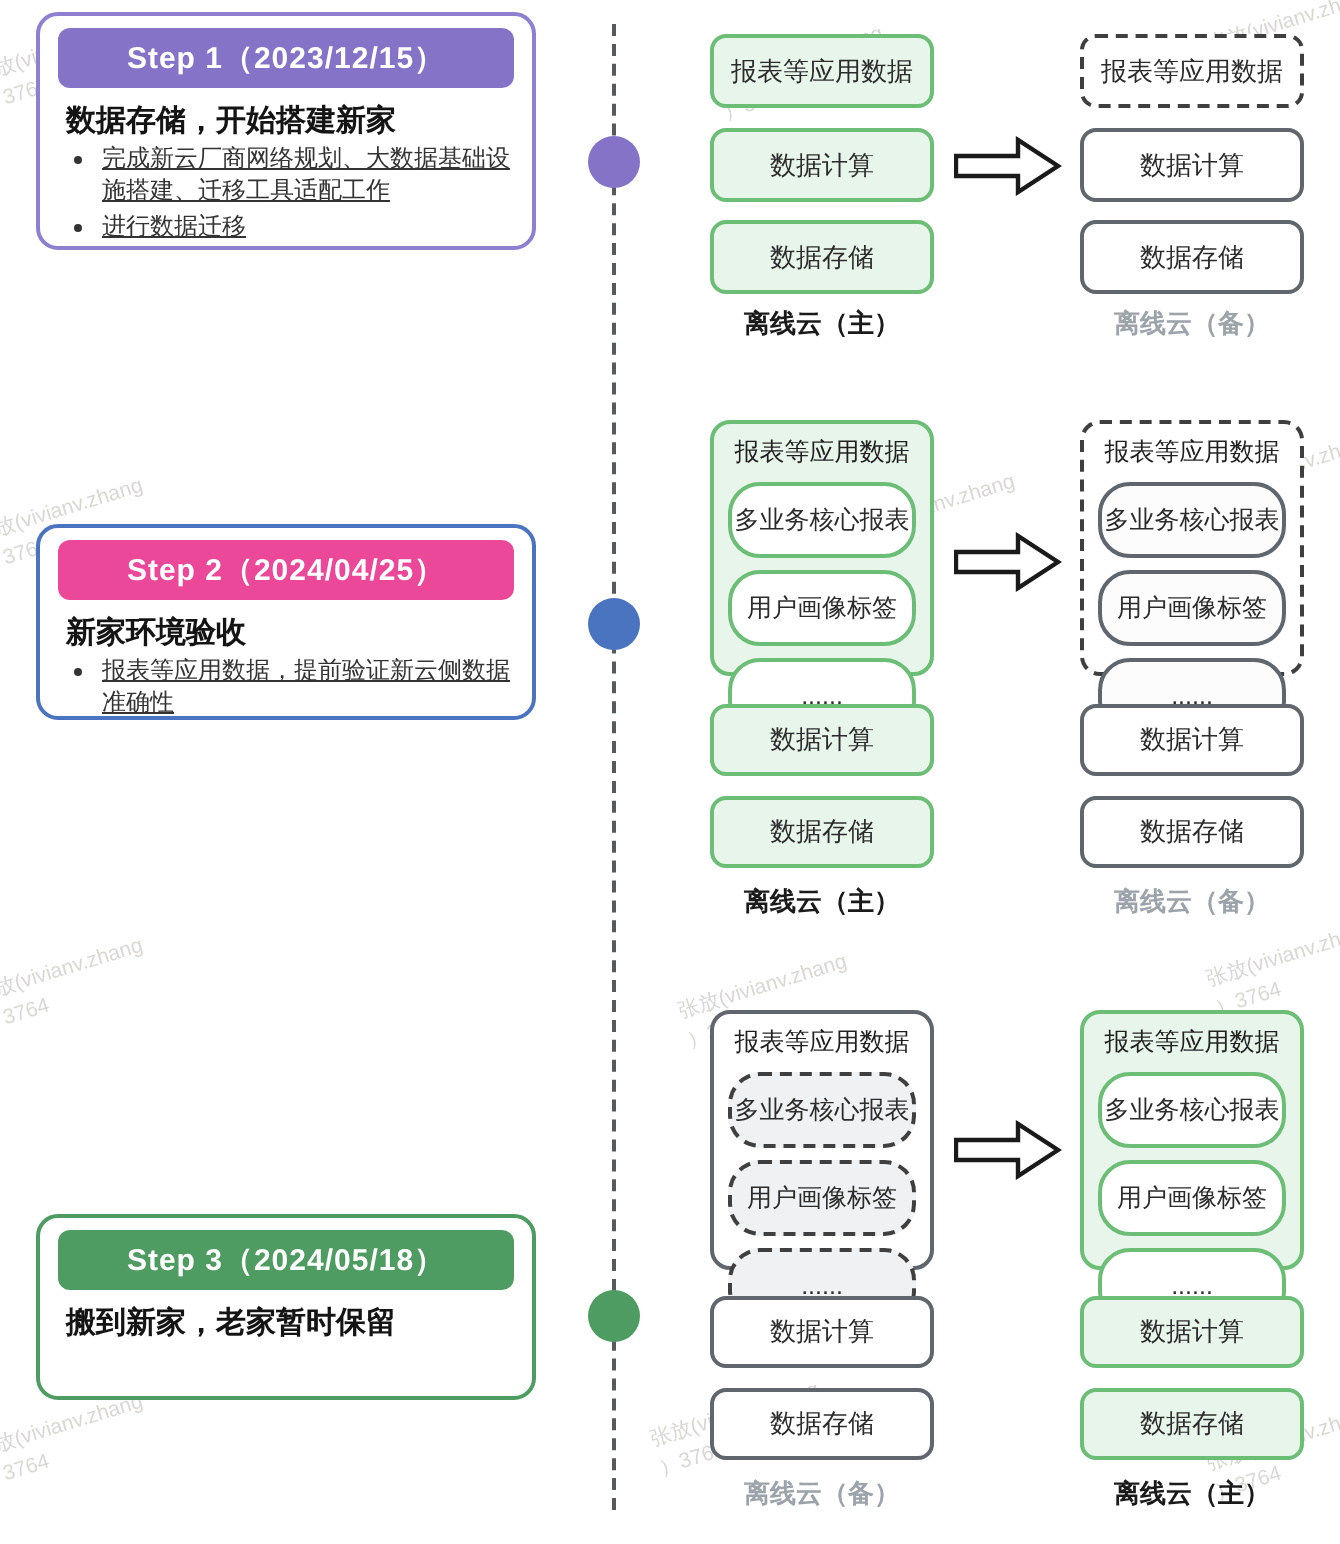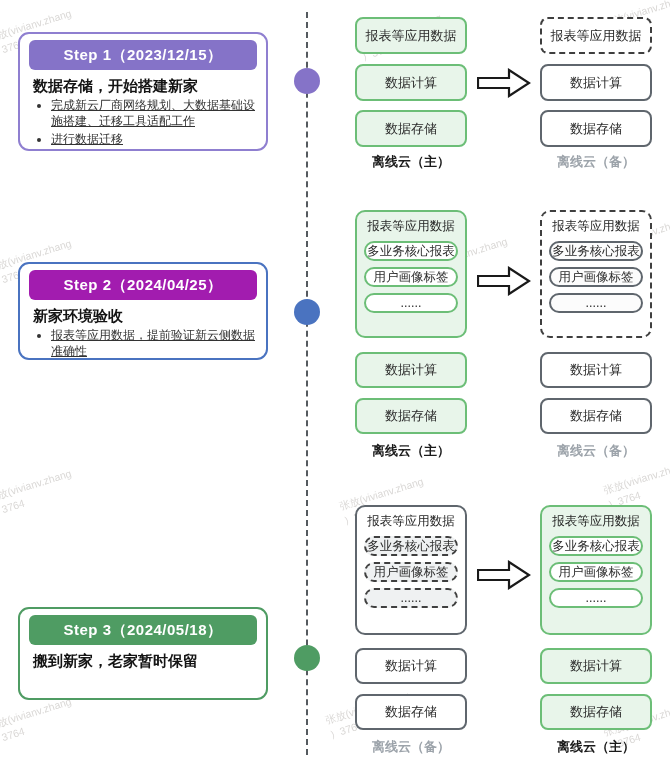--- a/index.html
+++ b/index.html
@@ -26,29 +26,29 @@
     position:absolute;left:294px;width:26px;height:26px;border-radius:50%;z-index:2;
   }
   .dot-purple{background:#8573C8;top:68px;}
   .dot-blue{background:#4A73C0;top:299px;}
   .dot-green{background:#4F9C63;top:645px;}
   
   .card{
     position:absolute;left:18px;width:250px;background:#fff;
     border-radius:11px;box-sizing:border-box;padding:6px 9px 6px;z-index:2;
   }
-  .card1{top:32px;height:119px;border:2.5px solid #8F7FD0;}
+  .card1{top:6px;height:119px;border:2.5px solid #8F7FD0;}
   .card2{top:262px;height:98px;border:2.5px solid #4A73C0;}
   .card3{top:607px;height:93px;border:2.5px solid #4F9C63;}
   .card-header{
     height:30px;border-radius:6px;color:#fff;font-weight:bold;font-size:15px;
     display:flex;align-items:center;justify-content:center;letter-spacing:0.5px;
   }
   .h-purple{background:#8573C8;}
-  .h-blue{background:#a21caf;}
+  .h-blue{background:#ec4899;}
   .h-green{background:#4F9C63;}
   .card-heading{font-size:15px;font-weight:bold;color:#141414;margin:7px 0 2px 4px;}
   .card ul{margin:1px 0 0;padding-left:22px;font-size:12px;color:#333;line-height:1.32;text-decoration:underline;}
   .card li{margin:0 0 2px;}
   
   .box{
     position:absolute;width:112px;height:37px;border-radius:8px;background:#fff;
     display:flex;align-items:center;justify-content:center;
     font-size:13px;color:#2b2b2b;box-sizing:border-box;z-index:2;
   }
@@ -62,21 +62,21 @@
   .cloudlabel.backup{color:#9CA3AA;font-family:Liberation Mono, monospace;}
   .cbox{
     position:absolute;width:112px;border-radius:10px;box-sizing:border-box;
     background:#fff;padding-top:4px;z-index:2;
   }
   .cbox.green{background:#E8F5EA;border:2px solid #6CBE77;}
   .cbox.dash{border:2px dashed #3F3F3F;}
   .cbox.gray{border:2px solid #5F666D;}
   .ctitle{text-align:center;font-size:12.5px;color:#1f1f1f;margin:2px 0 1px;}
   .pill{
-    width:94px;height:20px;margin:6px auto 0;border-radius:16px;background:#fff;
+    width:94px;height:38px;margin:6px auto 0;border-radius:16px;background:#fff;
     display:flex;align-items:center;justify-content:center;font-size:12.5px;
     color:#2b2b2b;box-sizing:border-box;
   }
   .pill.green{border:2px solid #6CBE77;}
   .pill.gray{border:2px solid #5F666D;background:#FCFCFC;}
   .pill.dashp{border:2px dashed #3F3F3F;background:#EFF1F2;}
   .arrow{position:absolute;width:54px;height:30px;z-index:2;}
 </style>
 </head>
 <body>

